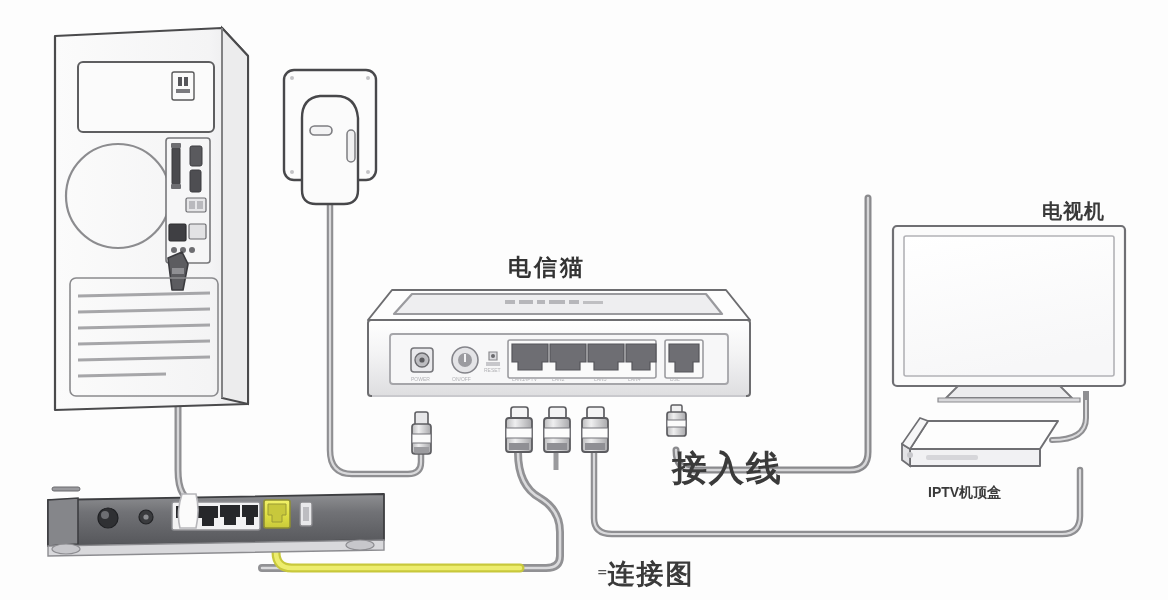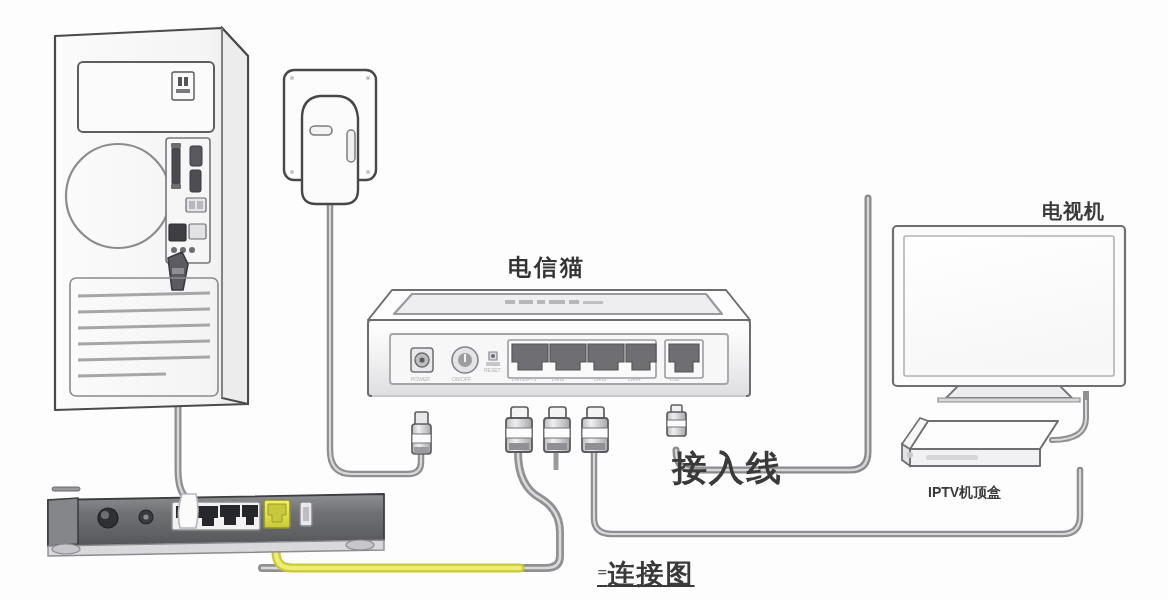--- a/index.html
+++ b/index.html
@@ -18,21 +18,21 @@
     position:absolute;
     color:#3a3a3a;
     font-weight:bold;
     white-space:nowrap;
     letter-spacing:1px;
   }
   #label-modem{ left:508px; top:252px; font-size:23px; color:#333; letter-spacing:3px;}
   #label-tv{ left:1042px; top:198px; font-size:20px; letter-spacing:1px;}
   #label-iptv{ left:928px; top:484px; font-size:14px; letter-spacing:0px;}
   #label-accessline{ left:672px; top:445px; font-size:35px; letter-spacing:2px;}
-  #label-diagram{ left:597px; top:556px; font-size:27px; letter-spacing:2px;text-decoration:underline;}
+  #label-diagram{ left:597px; top:556px; font-size:27px; letter-spacing:2px;}
   #label-diagram .pfx{ font-size:20px; color:#555; letter-spacing:0; }
 </style>
 </head>
 <body>
 
 <div id="stage">
 
   <svg viewBox="0 0 1168 600" xmlns="http://www.w3.org/2000/svg">
     <defs>
       <linearGradient id="gMetal" x1="0" y1="0" x2="0" y2="1">

